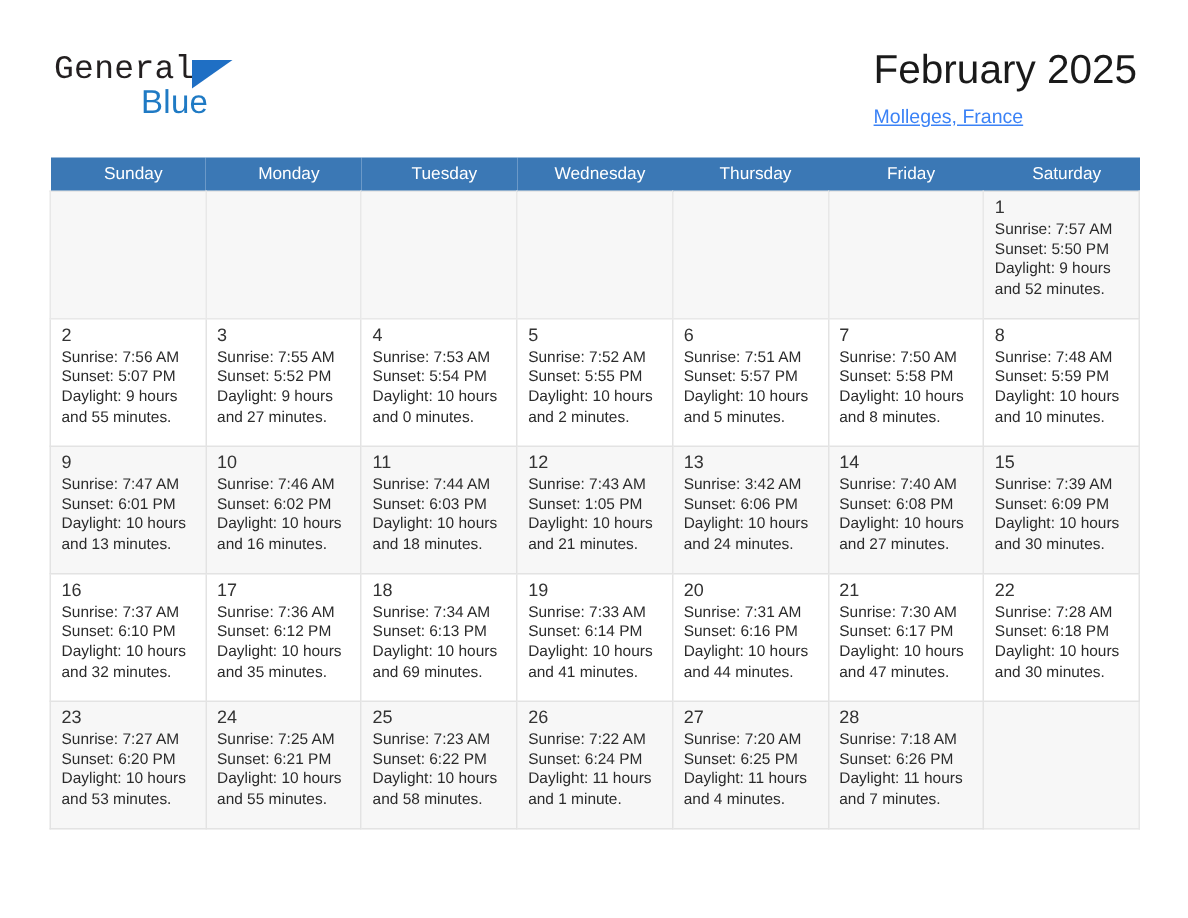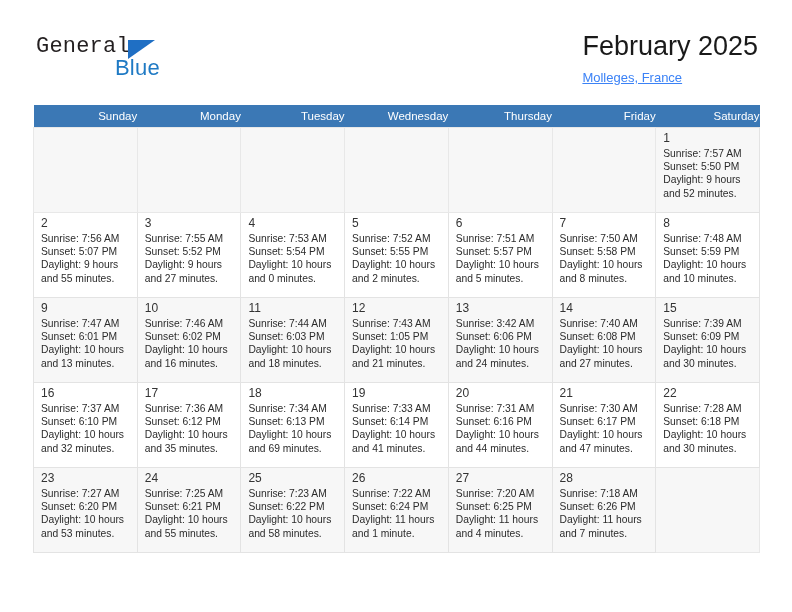--- a/index.html
+++ b/index.html
@@ -54,21 +54,20 @@
     border-left: 27px solid #1f6fc4;
     border-bottom: 19px solid transparent;
   }
   .logo-blue {
     position: absolute;
     left: 60px;
     top: 21px;
     font-size: 22px;
     color: #1f7ac4;
     letter-spacing: .2px;
-    margin-left: 21px;
   }
 
   .title-block {
     position: absolute;
     right: 0;
     top: 0;
     text-align: left;
   }
   .cal-title {
     font-size: 27px;
@@ -92,21 +91,21 @@
     top: 105px;
     width: 727px;
     border-collapse: collapse;
     table-layout: fixed;
   }
   .calendar th {
     background: #3b78b5;
     color: #ffffff;
     font-size: 11.5px;
     font-weight: normal;
-    text-align: right;
+    text-align: center;
     padding: 5px 0 5px 7px;
     height: 10px;
     border: none;
   }
   .calendar td {
     vertical-align: top;
     border: 1px solid #e3e3e3;
     padding: 0;
     height: 84px;
     width: 103.857px;

